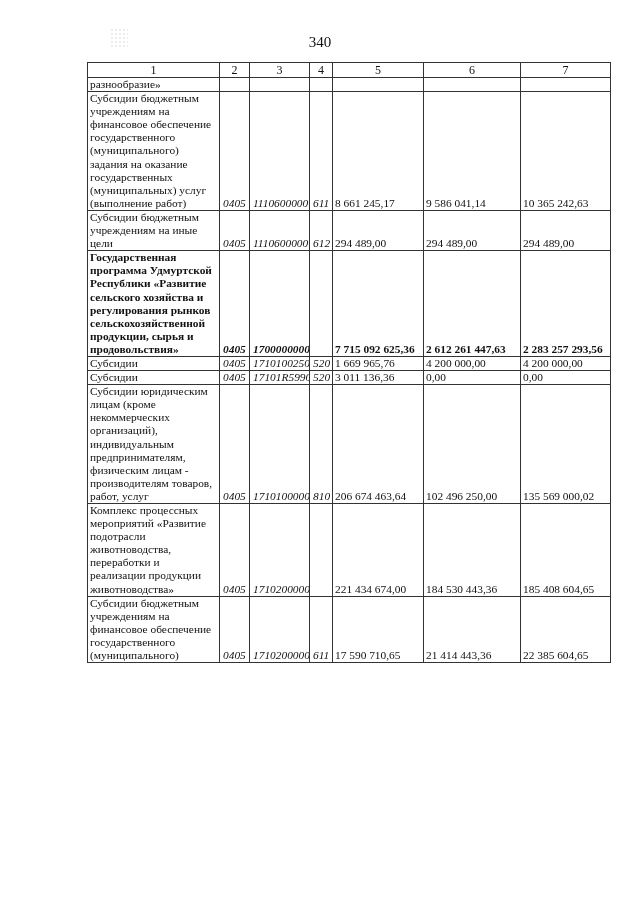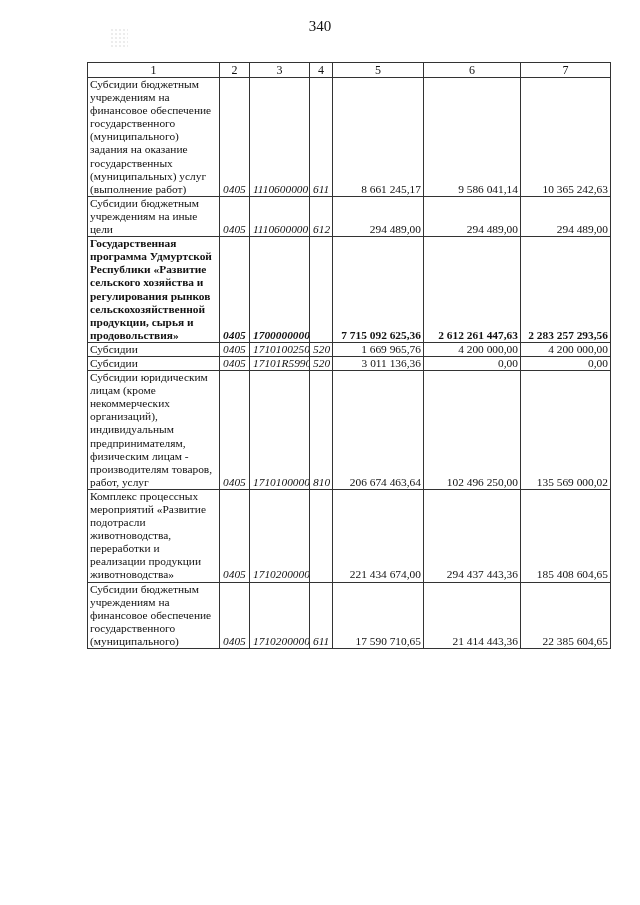--- a/index.html
+++ b/index.html
@@ -1,23 +1,23 @@
 <!DOCTYPE html>
 <html><head>
 <meta charset="utf-8">
 <style>
   html, body { margin: 0; padding: 0; background: #ffffff; }
   body { width: 640px; height: 905px; position: relative; overflow: hidden;
          font-family: "Liberation Serif", "DejaVu Serif", serif; color: #111; }
-  .page-number { position: absolute; top: 18px; left: 0; width: 640px; text-align: center;
+  .page-number { position: absolute; top: 34px; left: 0; width: 640px; text-align: center;
                  font-size: 15px; }
   table { position: absolute; left: 87px; top: 62px; border-collapse: collapse;
           table-layout: fixed; width: 523px; font-size: 11.4px; line-height: 13.1px; }
   td { border: 1px solid #333; padding: 0 2px; vertical-align: bottom; overflow: hidden; }
-  td.num { text-align: right; white-space: nowrap; }
+  td.num { text-align: left; white-space: nowrap; }
   td.code { white-space: nowrap; padding-left: 3px; font-style: italic; }
   tr.header td { text-align: center; font-size: 12px; line-height: 14px; }
   tr.bold td { font-weight: bold; }
   .scan-mark { position: absolute; left: 110px; top: 28px; width: 18px; height: 20px;
                background: radial-gradient(circle, #ccc 0.6px, transparent 1px) 0 0/4px 4px; opacity: 0.5; }
 </style>
 </head>
 <body>
 
 <div class="scan-mark"></div>
@@ -36,20 +36,29 @@
   <tbody id="tbody">
     <tr class="header">
       <td>1</td>
       <td>2</td>
       <td>3</td>
       <td>4</td>
       <td>5</td>
       <td>6</td>
       <td>7</td>
     </tr>
+  <tr>
+        <td>разнообразие»</td>
+        <td class="code"></td>
+        <td class="code"></td>
+        <td class="code"></td>
+        <td class="num"></td>
+        <td class="num"></td>
+        <td class="num"></td>
+      </tr>
       <tr>
         <td>Субсидии бюджетным учреждениям на финансовое обеспечение государственного (муниципального) задания на оказание государственных (муниципальных) услуг (выполнение работ)</td>
         <td class="code">0405</td>
         <td class="code">1110600000</td>
         <td class="code">611</td>
         <td class="num">8 661 245,17</td>
         <td class="num">9 586 041,14</td>
         <td class="num">10 365 242,63</td>
       </tr>
       <tr>
@@ -96,21 +105,21 @@
         <td class="num">206 674 463,64</td>
         <td class="num">102 496 250,00</td>
         <td class="num">135 569 000,02</td>
       </tr>
       <tr>
         <td>Комплекс процессных мероприятий «Развитие подотрасли животноводства, переработки и реализации продукции животноводства»</td>
         <td class="code">0405</td>
         <td class="code">1710200000</td>
         <td class="code"></td>
         <td class="num">221 434 674,00</td>
-        <td class="num">294 437 443,36</td>
+        <td class="num">184 530 443,36</td>
         <td class="num">185 408 604,65</td>
       </tr>
       <tr>
         <td>Субсидии бюджетным учреждениям на финансовое обеспечение государственного (муниципального)</td>
         <td class="code">0405</td>
         <td class="code">1710200000</td>
         <td class="code">611</td>
         <td class="num">17 590 710,65</td>
         <td class="num">21 414 443,36</td>
         <td class="num">22 385 604,65</td>

